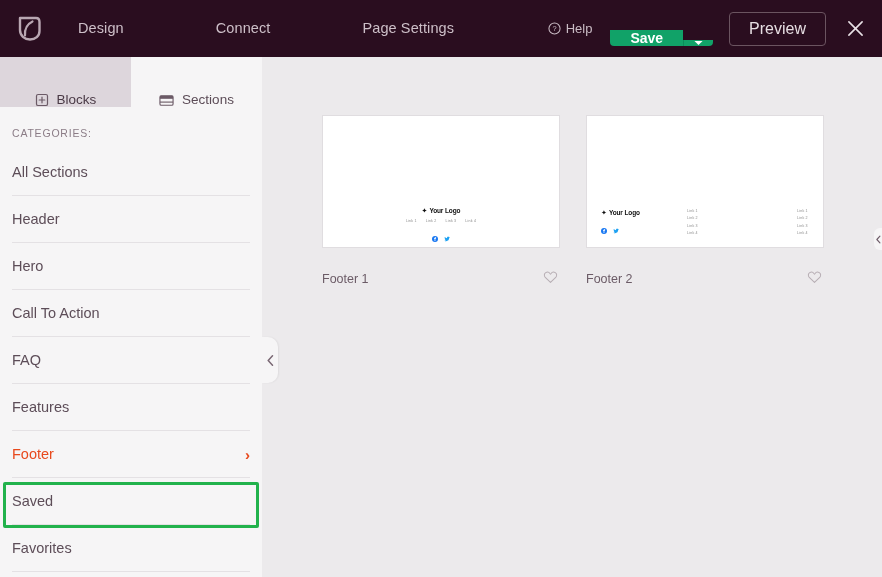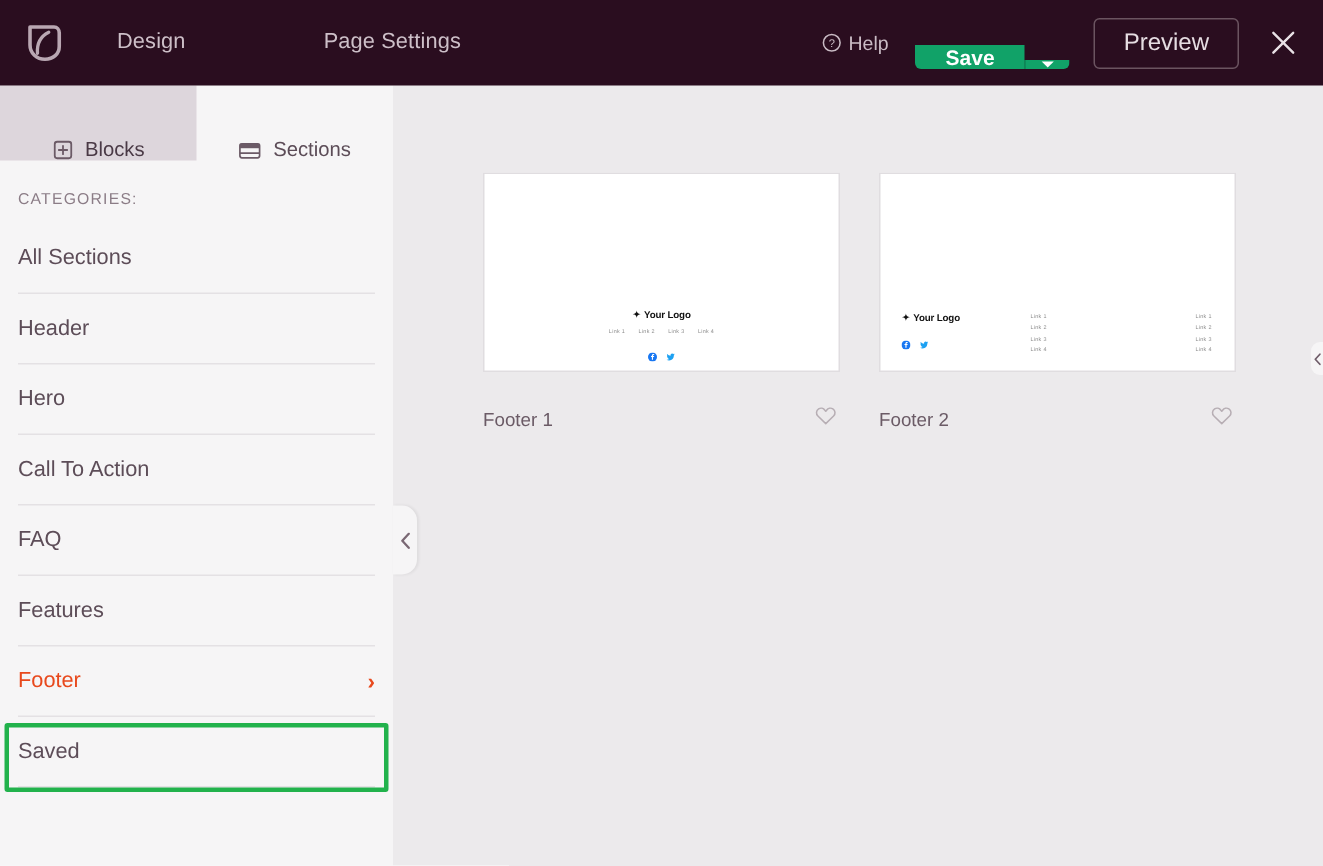--- a/index.html
+++ b/index.html
@@ -186,20 +186,21 @@
 
     <div class="logo-wrap">
       <svg class="logo-leaf" width="27" height="27" viewBox="0 0 27 27">
         <path d="M4 3 L20 3 C22 3 23.5 4.5 23.5 7 L23.5 16 C23.5 21 19.5 24.5 14 24.5 C8.5 24.5 4 20.5 4 15 Z" fill="none" stroke="#b9a7b2" stroke-width="2.4" stroke-linejoin="round"></path>
         <path d="M16.5 6.5 C10.5 9.5 8.5 14 9 20.5" fill="none" stroke="#b9a7b2" stroke-width="2.2" stroke-linecap="round"></path>
       </svg>
     </div>
 
     <div class="nav">
       <div class="nav-item">Design</div>
+      <div class="nav-item">Connect</div>
       <div class="nav-item">Page Settings</div>
     </div>
 
     <div class="header-right">
 
       <div class="help-btn">
         <svg width="13" height="13" viewBox="0 0 14 14">
           <circle cx="7" cy="7" r="6" fill="none" stroke="#c9bbc4" stroke-width="1.1"></circle>
           <text x="7" y="10.2" font-size="8" text-anchor="middle" fill="#c9bbc4" font-family="Liberation Sans, sans-serif">?</text>
         </svg>
@@ -265,20 +266,23 @@
       </div>
       <div class="cat-item">
         <span>Features</span>
       </div>
       <div class="cat-item selected">
         <span>Footer</span>
         <span class="chev">›</span>
       </div>
       <div class="cat-item">
         <span>Saved</span>
+      </div>
+      <div class="cat-item">
+        <span>Favorites</span>
       </div>
     </div>
 
     <div class="cat-highlight"></div>
   </div>
 
   <div class="collapse-handle">
     <svg width="7" height="11" viewBox="0 0 7 11">
       <path d="M5.5 0.8 L1.2 5.5 L5.5 10.2" fill="none" stroke="#7a6874" stroke-width="1.5" stroke-linecap="round" stroke-linejoin="round"></path>
     </svg>

